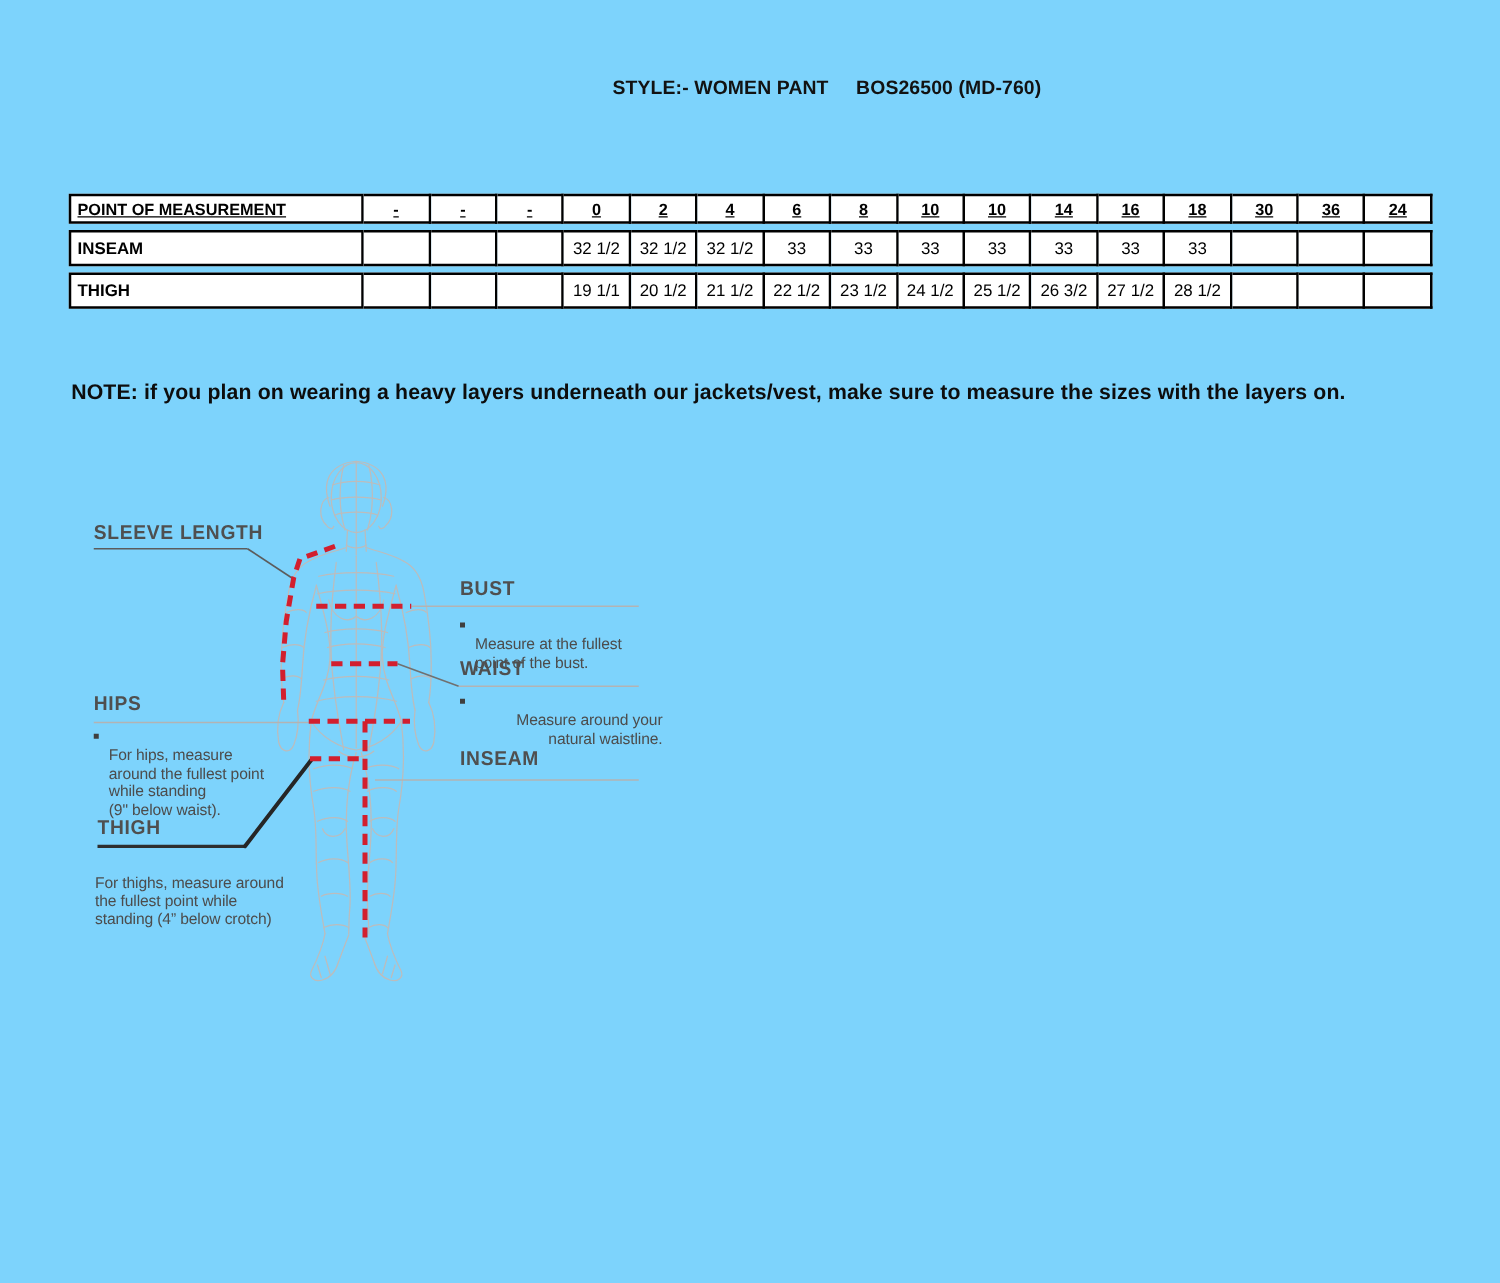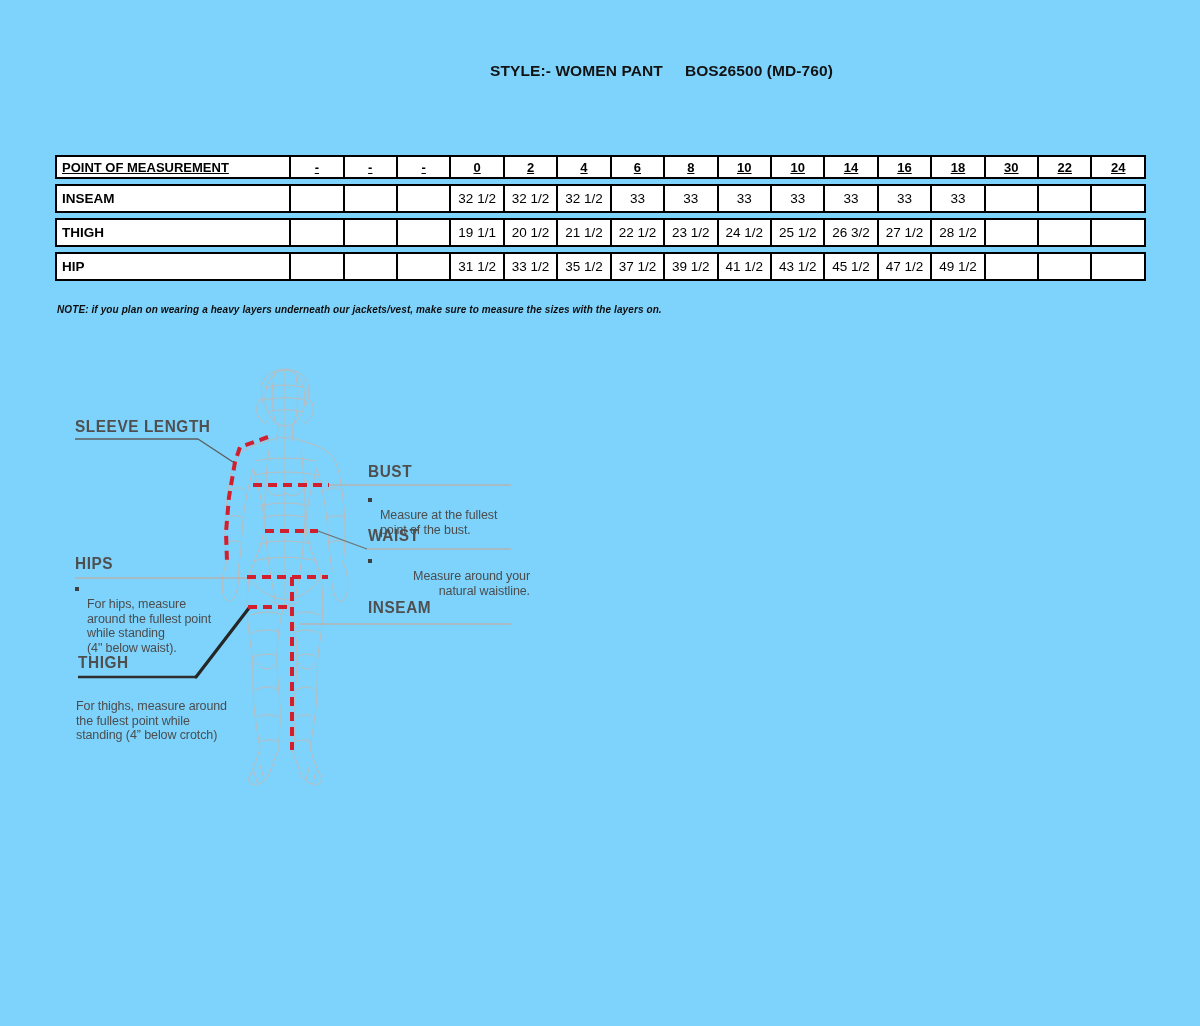--- a/index.html
+++ b/index.html
@@ -17,22 +17,22 @@
                    width:1091px;font-size:13px;color:#000;}
   .size-table th,.size-table td{border-top:2px solid #000;border-bottom:2px solid #000;
        border-right:2px solid #000;padding:0;text-align:center;background:#fff;
        overflow:hidden;white-space:nowrap;}
   .size-table th{height:20px;font-weight:bold;font-size:13px;text-decoration:underline;}
   .size-table td{height:25px;font-weight:normal;font-size:13.5px;}
   .size-table th:first-child,.size-table td:first-child{border-left:2px solid #000;
        text-align:left;padding-left:5px;font-weight:bold;}
 
   
-  .note{position:absolute;left:57px;top:304px;font-size:10px;font-weight:bold;color:#0d0d0d;
-        width:1100px;letter-spacing:0.1px;font-style:italic;}
+  .note{position:absolute;left:57px;top:304px;font-size:17px;font-weight:bold;color:#0d0d0d;
+        width:1100px;letter-spacing:0.1px;}
 
   
   .diagram{position:absolute;left:55px;top:350px;width:480px;height:460px;}
   .diagram svg{position:absolute;left:0;top:0;}
   .dg-label{position:absolute;font-size:16px;font-weight:600;color:#4f4f4f;
             letter-spacing:0.6px;transform:scaleX(.96);transform-origin:left bottom;
             white-space:nowrap;}
   .dg-text{position:absolute;font-size:12.5px;line-height:1.18;color:#4c4c4c;
            white-space:pre-line;letter-spacing:-0.1px;}
   .dg-text.bulleted{padding-left:12px;}
@@ -78,21 +78,21 @@
             <th>2</th>
             <th>4</th>
             <th>6</th>
             <th>8</th>
             <th>10</th>
             <th>10</th>
             <th>14</th>
             <th>16</th>
             <th>18</th>
             <th>30</th>
-            <th>22</th>
+            <th>36</th>
             <th>24</th>
           </tr>
       </thead>
       <tbody>
           <tr>
             <td>INSEAM</td>
             <td></td>
             <td></td>
             <td></td>
             <td>32 1/2</td>
@@ -117,39 +117,20 @@
             <td>19 1/1</td>
             <td>20 1/2</td>
             <td>21 1/2</td>
             <td>22 1/2</td>
             <td>23 1/2</td>
             <td>24 1/2</td>
             <td>25 1/2</td>
             <td>26 3/2</td>
             <td>27 1/2</td>
             <td>28 1/2</td>
-            <td></td>
-            <td></td>
-            <td></td>
-          </tr>
-          <tr>
-            <td>HIP</td>
-            <td></td>
-            <td></td>
-            <td></td>
-            <td>31 1/2</td>
-            <td>33 1/2</td>
-            <td>35 1/2</td>
-            <td>37 1/2</td>
-            <td>39 1/2</td>
-            <td>41 1/2</td>
-            <td>43 1/2</td>
-            <td>45 1/2</td>
-            <td>47 1/2</td>
-            <td>49 1/2</td>
             <td></td>
             <td></td>
             <td></td>
           </tr>
         </tbody>
     </table>
   </div>
 
   <div class="note">NOTE: if you plan on wearing a heavy layers underneath our jackets/vest, make sure to measure the sizes with the layers on.</div>
 
@@ -244,21 +225,21 @@
       </g>
     </svg>
 
     <div class="dg-label" style="left:20px;top:68px;">SLEEVE LENGTH</div>
 
     <div class="dg-label" style="left:20px;top:205px;">HIPS</div>
     <div class="dg-text bulleted" style="left:20px;top:232px;width:160px;">
       <span class="bullet-sq"></span><span>For hips, measure
 around the fullest point
 while standing
-(4" below waist).</span>
+(9" below waist).</span>
     </div>
 
     <div class="dg-label" style="left:23px;top:304px;">THIGH</div>
     <div class="dg-text" style="left:21px;top:334px;width:175px;">
       <span>For thighs, measure around
 the fullest point while
 standing (4” below crotch)</span>
     </div>
 
     <div class="dg-label" style="left:313px;top:113px;">BUST</div>

